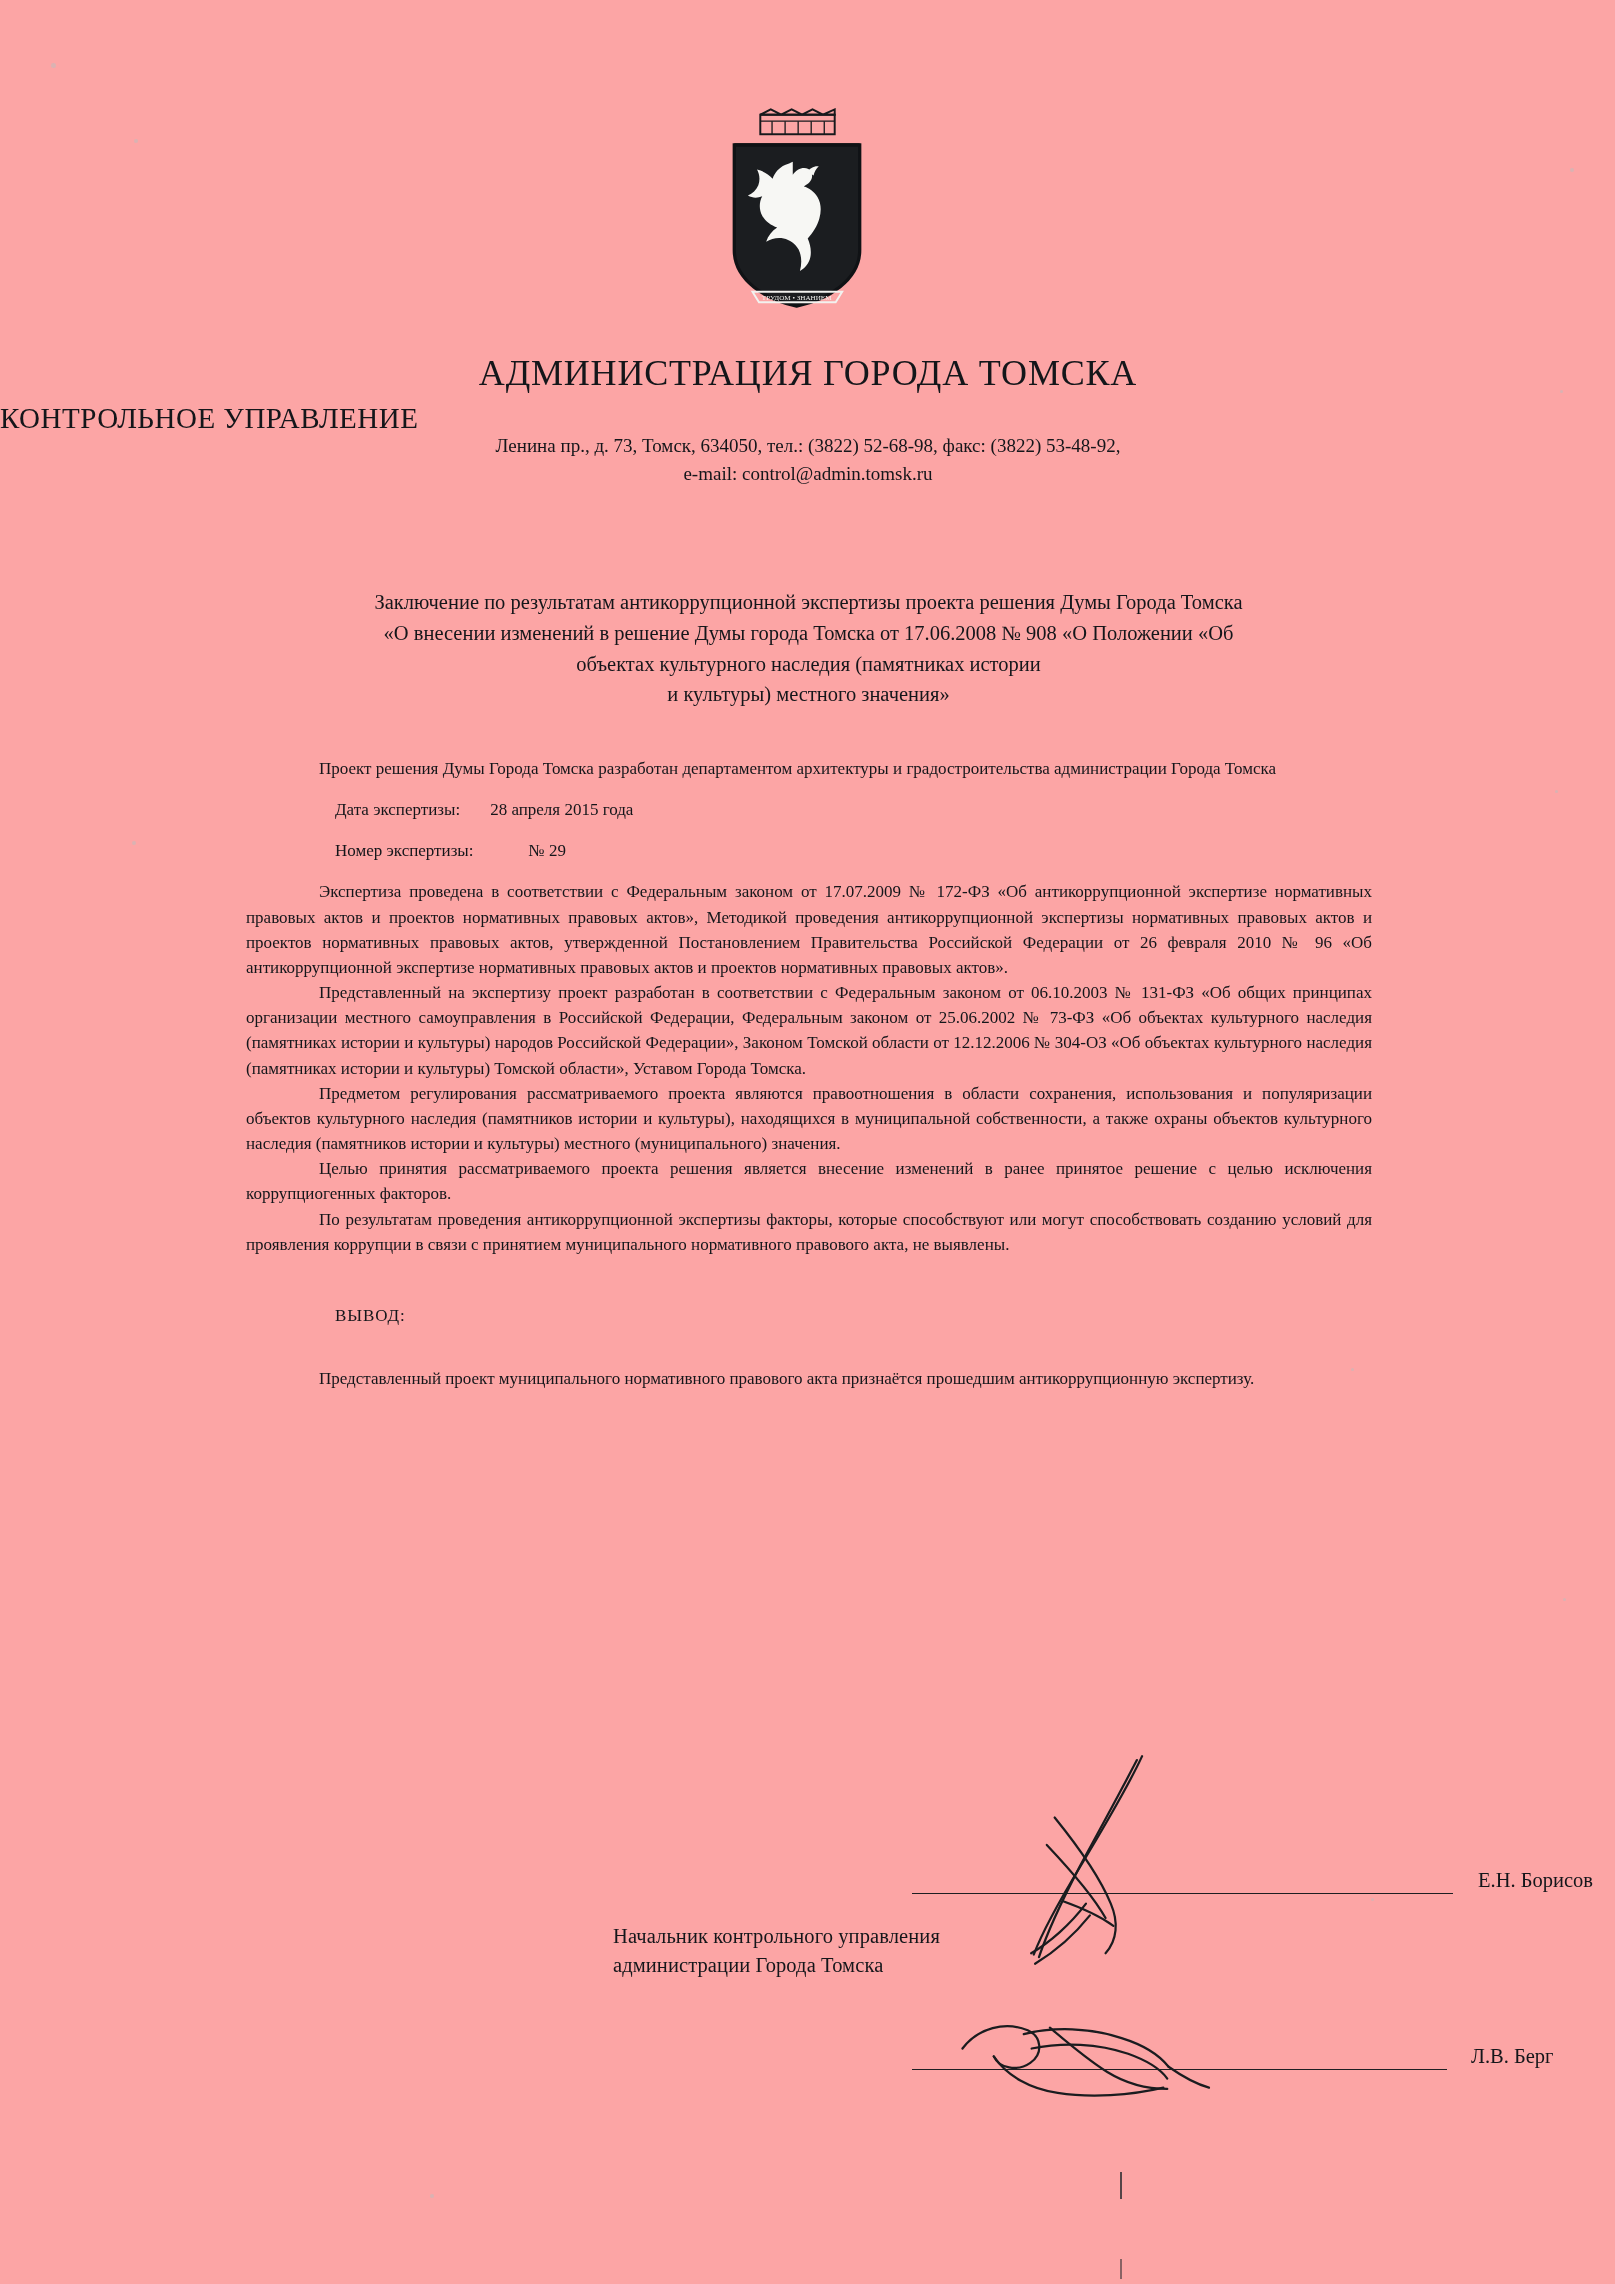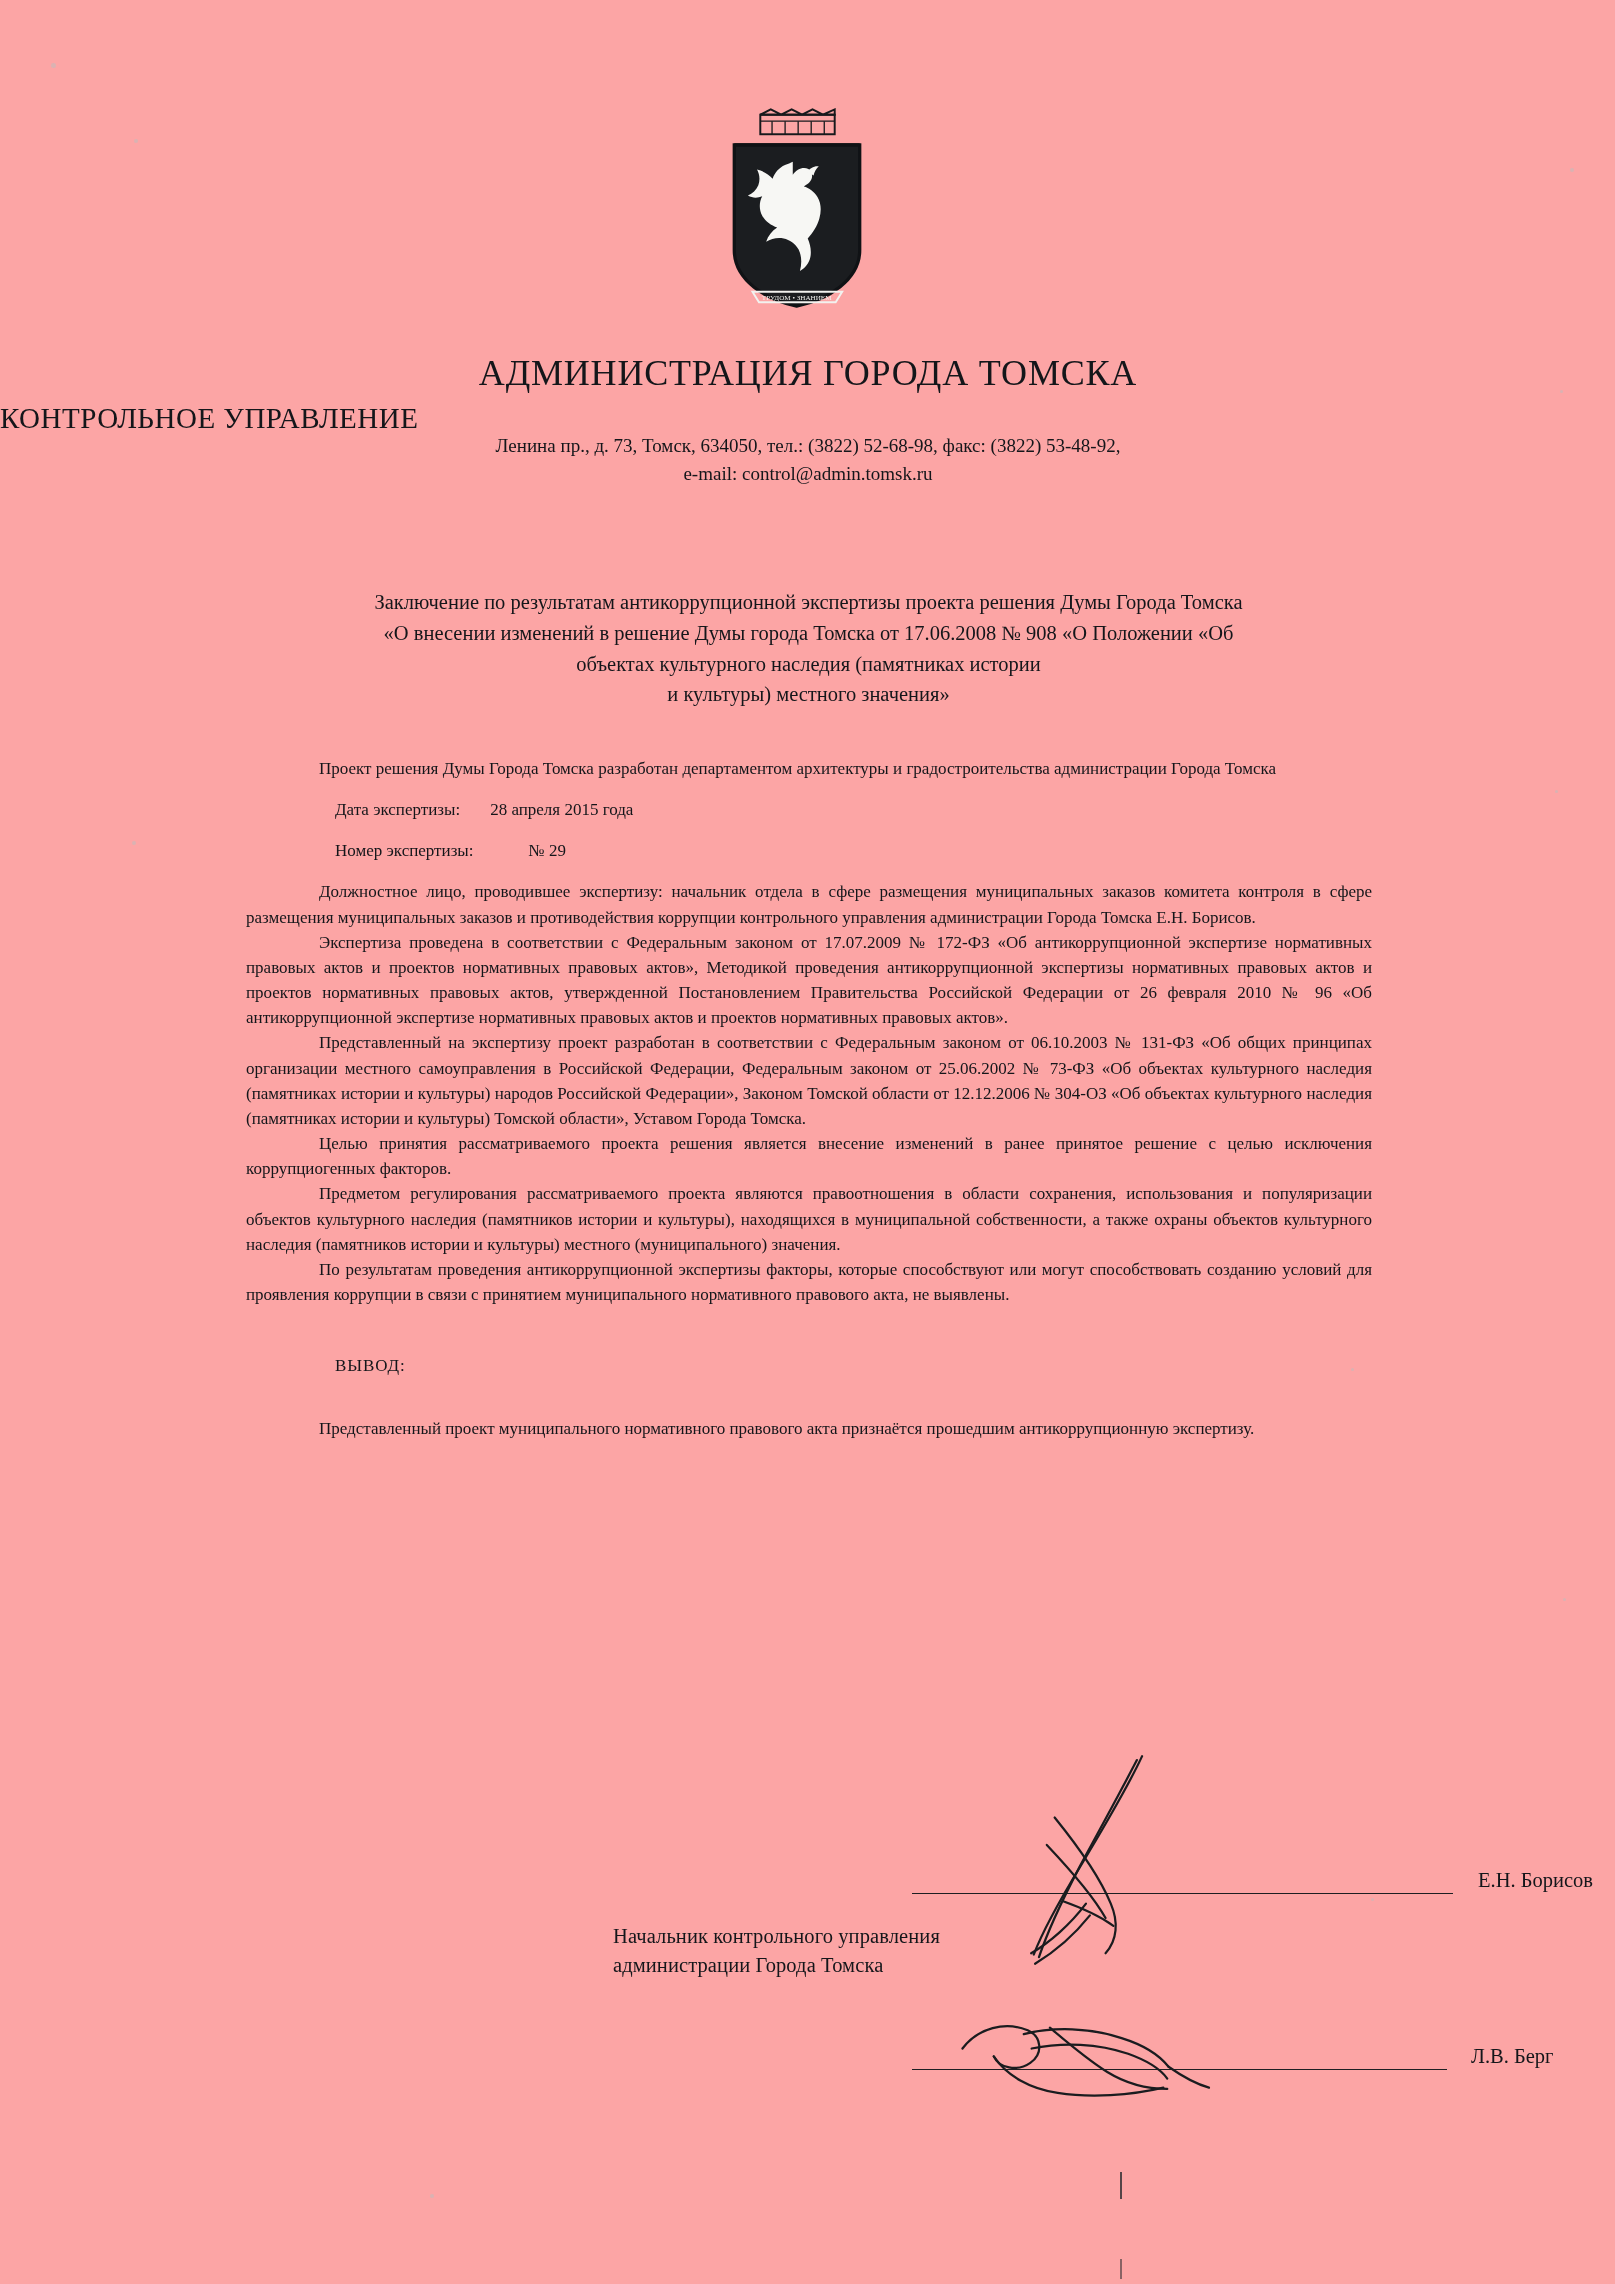--- a/index.html
+++ b/index.html
@@ -248,25 +248,24 @@
       <p class="p">Проект решения Думы Города Томска разработан департаментом архитектуры и градостроительства администрации Города Томска</p>
 
       <p class="kv">
         <span>Дата экспертизы:</span><span class="gap"></span><span>28 апреля 2015 года</span>
       </p>
 
       <p class="kv">
         <span>Номер экспертизы:</span><span class="gap" style="width:55px"></span><span>№ 29</span>
       </p>
 
-      <p class="p">Должностное лицо, проводившее экспертизу: начальник отдела в сфере размещения муниципальных заказов комитета контроля в сфере размещения муниципальных заказов и противодействия коррупции контрольного управления администрации Города Томска Е.Н. Борисов.</p>
       <p class="p">Экспертиза проведена в соответствии с Федеральным законом от 17.07.2009  № 172-ФЗ «Об антикоррупционной экспертизе нормативных правовых актов и проектов нормативных правовых актов», Методикой проведения антикоррупционной экспертизы нормативных правовых актов и проектов нормативных правовых актов, утвержденной Постановлением Правительства Российской Федерации от 26 февраля 2010  № 96 «Об антикоррупционной экспертизе нормативных правовых актов и проектов нормативных правовых актов».</p>
       <p class="p">Представленный на экспертизу проект разработан в соответствии  с Федеральным законом от 06.10.2003 № 131-ФЗ «Об общих принципах организации местного самоуправления в Российской Федерации, Федеральным законом от 25.06.2002 № 73-ФЗ «Об объектах культурного наследия (памятниках истории и культуры) народов Российской Федерации», Законом Томской области от 12.12.2006 № 304-ОЗ «Об объектах культурного наследия (памятниках истории и культуры) Томской области», Уставом Города Томска.</p>
+      <p class="p">Предметом регулирования рассматриваемого проекта являются правоотношения в области сохранения, использования и популяризации объектов культурного наследия (памятников истории и культуры), находящихся в муниципальной собственности, а также охраны объектов культурного наследия (памятников истории и культуры) местного (муниципального) значения.</p>
       <p class="p">Целью принятия рассматриваемого проекта решения является внесение изменений в ранее принятое решение с целью исключения коррупциогенных факторов.</p>
-      <p class="p">Предметом регулирования рассматриваемого проекта являются правоотношения в области сохранения, использования и популяризации объектов культурного наследия (памятников истории и культуры), находящихся в муниципальной собственности, а также охраны объектов культурного наследия (памятников истории и культуры) местного (муниципального) значения.</p>
       <p class="p">По результатам проведения антикоррупционной экспертизы факторы, которые способствуют или могут способствовать созданию условий для проявления коррупции в связи с принятием муниципального нормативного правового акта, не выявлены.</p>
 
       <div class="sp-46"></div>
       <p class="conclusion-label">ВЫВОД:</p>
       <div class="sp-34"></div>
       <p class="p">Представленный проект муниципального нормативного правового акта признаётся прошедшим антикоррупционную экспертизу.</p>
     </div>
 
     <div class="sig-area">
       <div class="sig-row">

